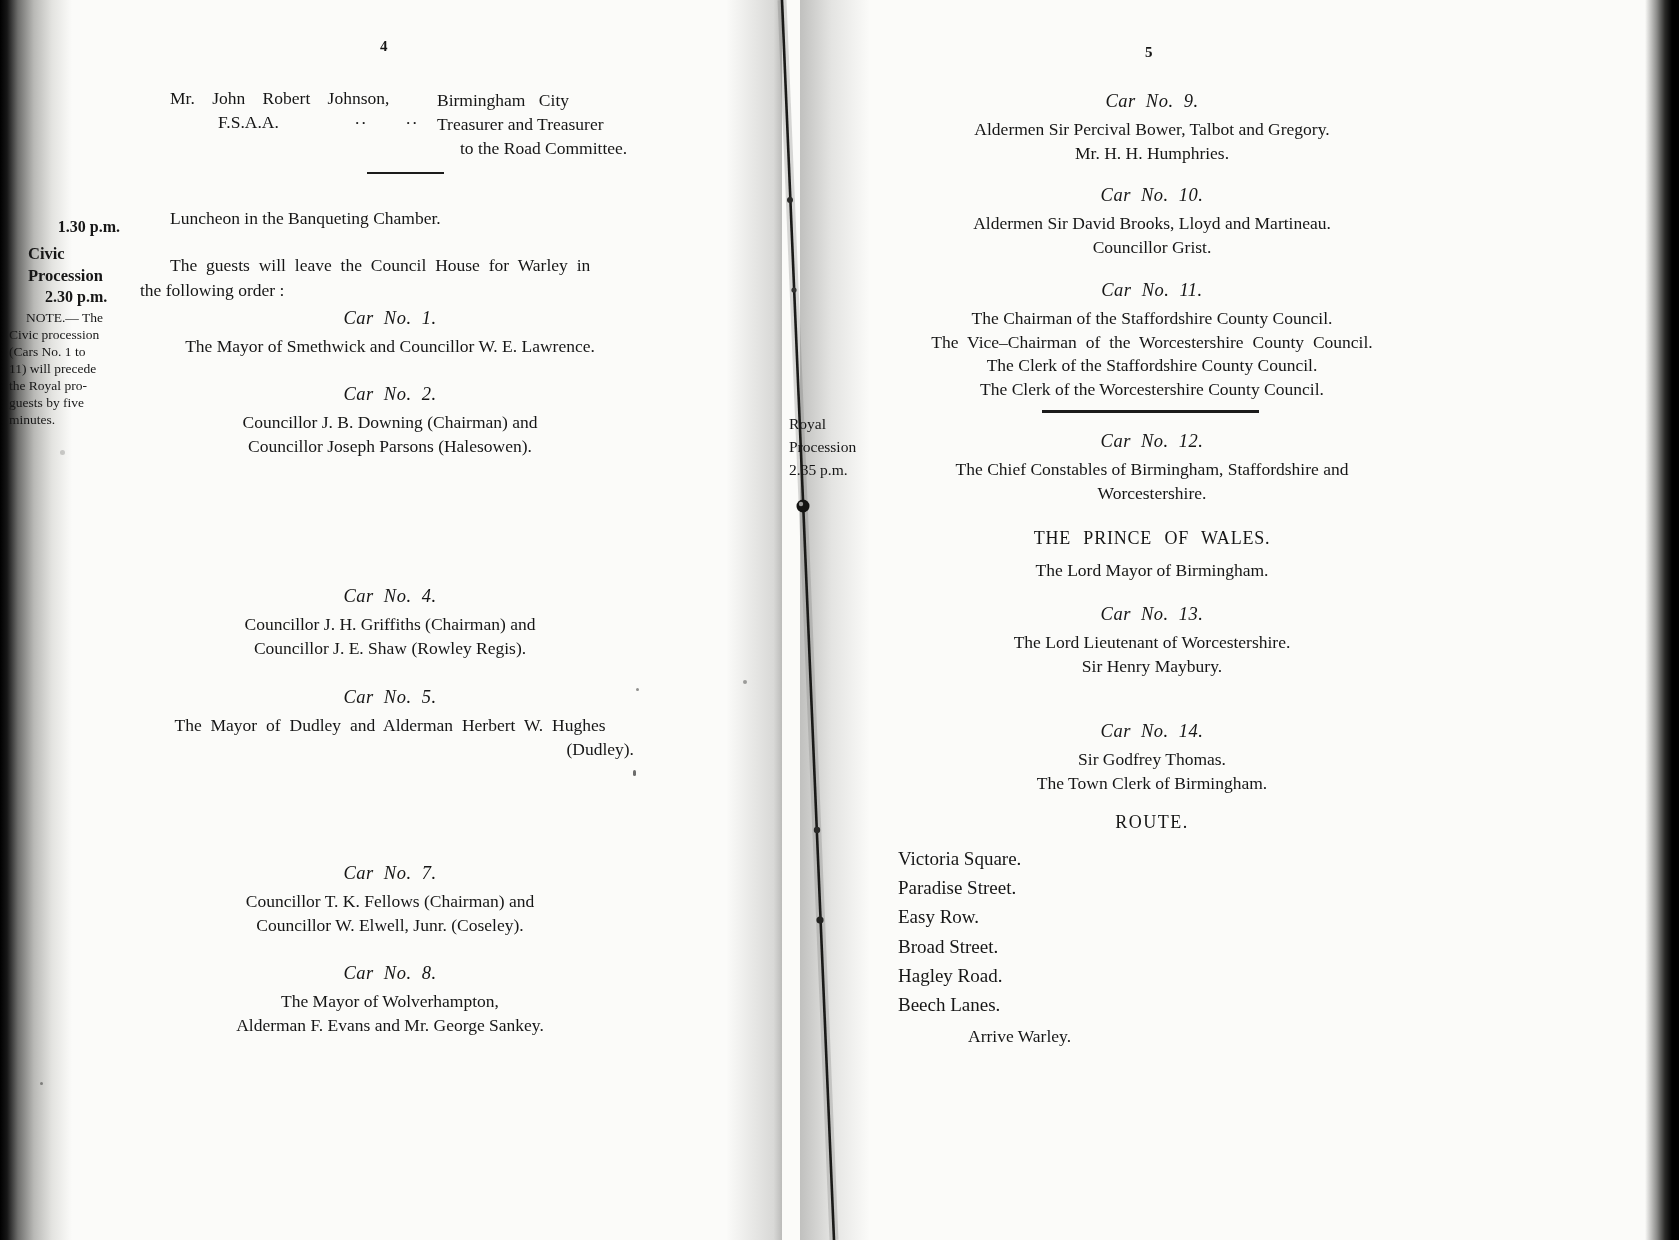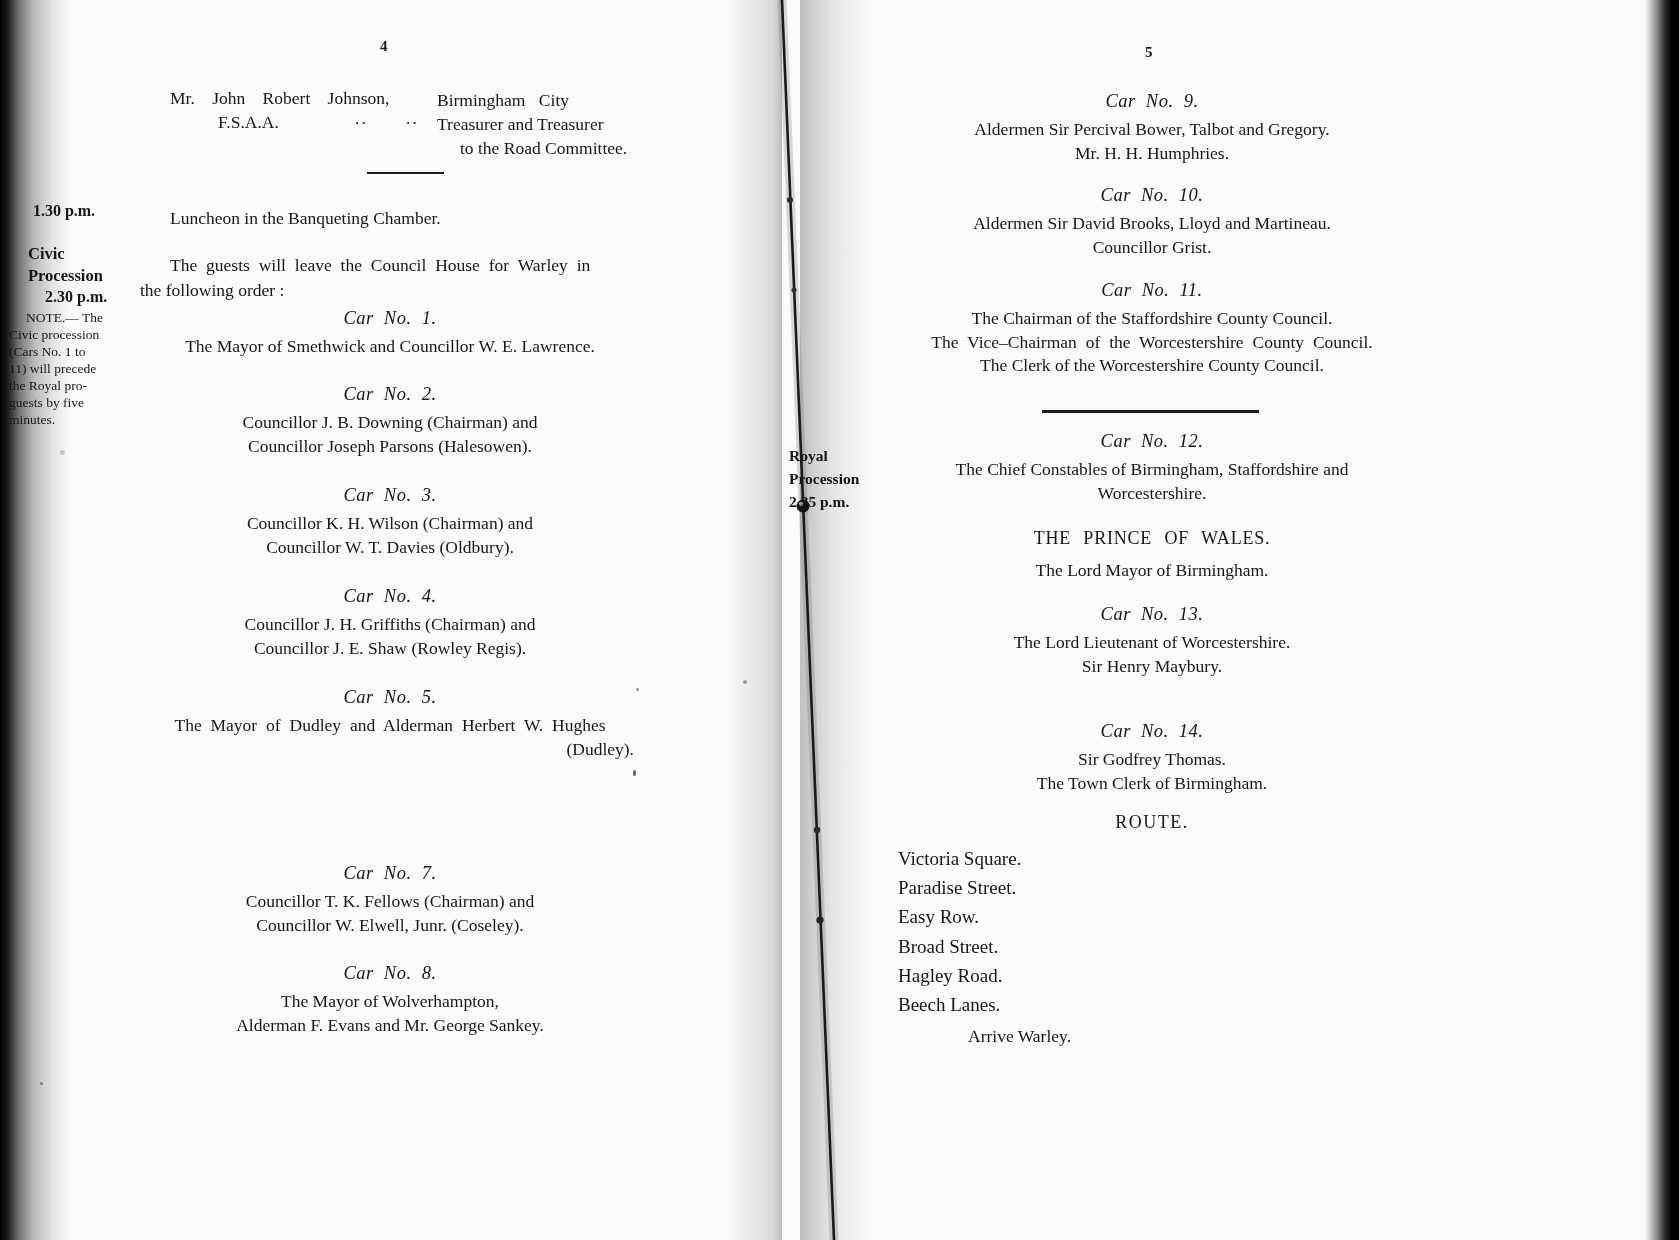--- a/index.html
+++ b/index.html
@@ -53,21 +53,21 @@
   .note-block .nl0{text-indent:17px;}
   
   .body-line{position:absolute;font-size:17.5px;}
   
   .prince1{position:absolute;left:898px;width:508px;text-align:center;font-size:18px;letter-spacing:0.8px;word-spacing:7px;}
   .prince2{position:absolute;left:898px;width:508px;text-align:center;font-size:17.5px;}
   .route-head{position:absolute;left:898px;width:508px;text-align:center;font-size:18px;letter-spacing:1.5px;word-spacing:4px;}
   .route-stop{position:absolute;left:898px;width:508px;text-align:left;font-size:19px;}
   .arrive{position:absolute;left:928px;font-size:17.5px;}
   
-  .royal{position:absolute;left:789px;top:444px;width:110px;font-weight:bold;font-size:15.5px;line-height:23px;}
+  .royal{position:absolute;left:789px;top:412px;width:110px;font-weight:normal;font-size:15.5px;line-height:23px;}
   
   .speck{position:absolute;background:#4a4a48;border-radius:50%;}
 </style>
 </head>
 <body>
 
 <div id="canvas">
 
   <div class="edge-left"></div>
   <div class="edge-right"></div>
@@ -90,21 +90,21 @@
   <div class="treas-cred">F.S.A.A.</div>
   <div class="treas-dots" style="left:355px;">..</div>
   <div class="treas-dots" style="left:406px;">..</div>
   <div class="treas-titles">
     <div class="t1">Birmingham City</div>
     <div class="t2">Treasurer and Treasurer</div>
     <div class="t3">to the Road Committee.</div>
   </div>
   <div class="rule" style="left:367px;top:172px;width:77px;height:2px;"></div>
 
-  <div class="mn mn-time" style="left:8px;top:202px;width:112px;text-align:center;">1.30 p.m.</div>
+  <div class="mn mn-time" style="left:8px;top:218px;width:112px;text-align:right;">1.30 p.m.</div>
   <div class="mn mn-label" style="left:28px;top:243px;">Civic</div>
   <div class="mn mn-label" style="left:28px;top:265px;">Procession</div>
   <div class="mn mn-time" style="left:45px;top:288px;">2.30 p.m.</div>
   <div class="note-block">
     <div class="nl0">NOTE.— The</div>
     <div>Civic procession</div>
     <div>(Cars No. 1 to</div>
     <div>11) will precede</div>
     <div>the Royal pro-</div>
     <div>guests by five</div>
@@ -117,25 +117,20 @@
 
   <div class="car-block" style="top:307px;">
     <div class="car-head">Car No. 1.</div>
     <div class="car-line">The Mayor of Smethwick and Councillor W. E. Lawrence.</div>
   </div>
   <div class="car-block" style="top:383px;">
     <div class="car-head">Car No. 2.</div>
     <div class="car-line">Councillor J. B. Downing (Chairman) and</div>
     <div class="car-line">Councillor Joseph Parsons (Halesowen).</div>
   </div>
-  <div class="car-block" style="top:484px;">
-    <div class="car-head">Car No. 3.</div>
-    <div class="car-line">Councillor K. H. Wilson (Chairman) and</div>
-    <div class="car-line">Councillor W. T. Davies (Oldbury).</div>
-  </div>
   <div class="car-block" style="top:585px;">
     <div class="car-head">Car No. 4.</div>
     <div class="car-line">Councillor J. H. Griffiths (Chairman) and</div>
     <div class="car-line">Councillor J. E. Shaw (Rowley Regis).</div>
   </div>
   <div class="car-block" style="top:686px;">
     <div class="car-head">Car No. 5.</div>
     <div class="car-line wide">The Mayor of Dudley and Alderman Herbert W. Hughes</div>
     <div class="car-line right-line">(Dudley).</div>
   </div>
@@ -159,20 +154,21 @@
   </div>
   <div class="car-block pg5" style="top:184px;">
     <div class="car-head">Car No. 10.</div>
     <div class="car-line">Aldermen Sir David Brooks, Lloyd and Martineau.</div>
     <div class="car-line">Councillor Grist.</div>
   </div>
   <div class="car-block pg5" style="top:279px;">
     <div class="car-head">Car No. 11.</div>
     <div class="car-line">The Chairman of the Staffordshire County Council.</div>
     <div class="car-line wide">The Vice–Chairman of the Worcestershire County Council.</div>
+    <div class="car-line">The Clerk of the Staffordshire County Council.</div>
     <div class="car-line">The Clerk of the Worcestershire County Council.</div>
   </div>
 
   <div class="rule" style="left:1042px;top:410px;width:217px;height:3px;"></div>
 
   <div class="royal">
     <div>Royal</div>
     <div>Procession</div>
     <div>2.35 p.m.</div>
   </div>

